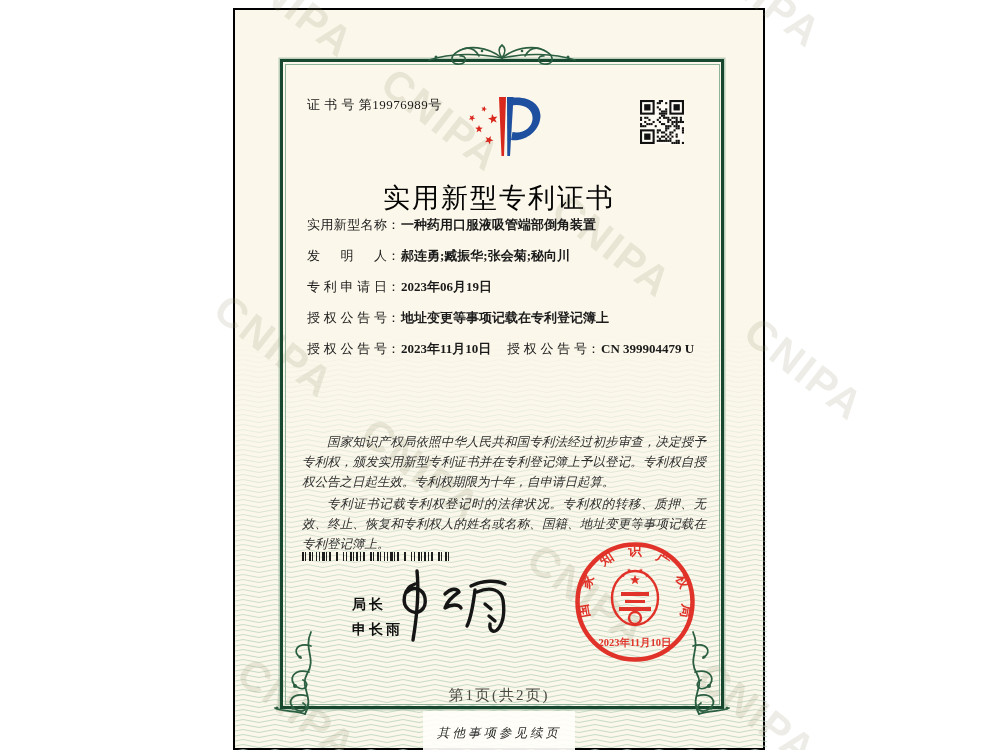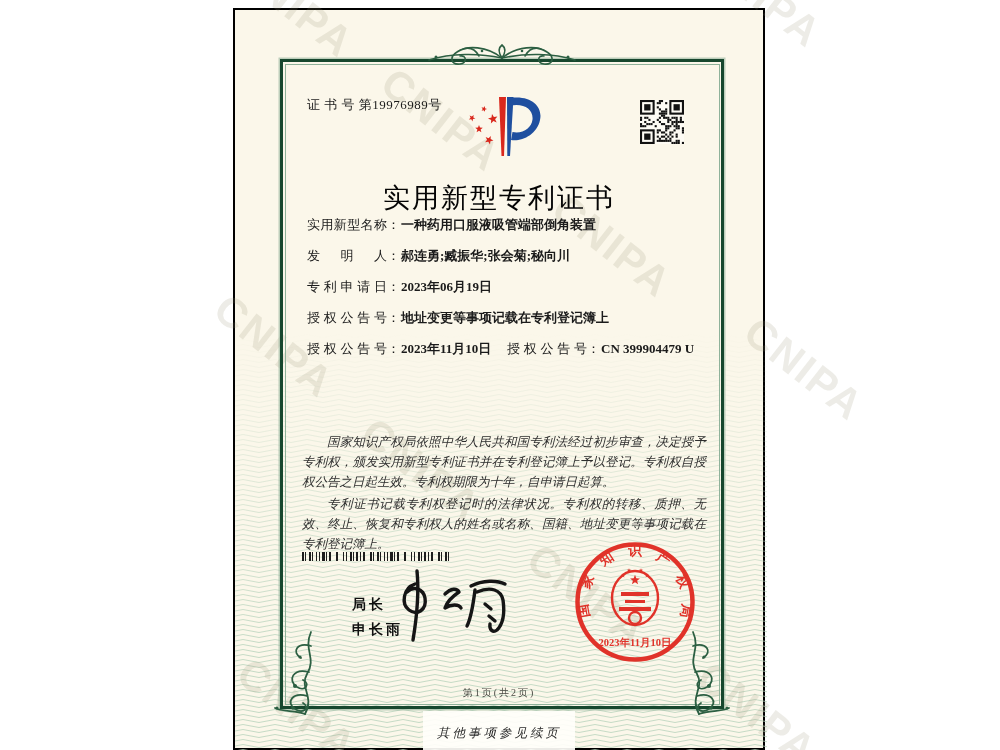--- a/index.html
+++ b/index.html
@@ -54,21 +54,21 @@
       #1d1d1d 3.4px 4.2px,transparent 4.2px 6.8px,
       #1d1d1d 6.8px 9px,transparent 9px 10.4px,
       #1d1d1d 10.4px 11px,transparent 11px 13.6px);
   }
   .signer{
     left:73px;top:582px;font-family:"Liberation Sans","DejaVu Sans",sans-serif;
     font-size:14px;font-weight:700;letter-spacing:3px;line-height:25px;color:#111;margin-left:44px;
   }
   #signature{left:158px;top:556px}
   #seal{left:337px;top:529px;opacity:.93}
-  .pagenote{left:0;top:676px;width:100%;text-align:center;font-size:10px;letter-spacing:2px;color:#4a4a44}
+  .pagenote{left:0;top:676px;width:100%;text-align:center;font-size:15px;letter-spacing:2px;color:#4a4a44}
   .footnote{left:0;top:701px;width:100%;text-align:center}
   .footnote span{
     display:inline-block;background:rgba(255,254,250,.92);padding:14px 14px;
     font-size:12.5px;font-style:italic;letter-spacing:3px;color:#2b2b2b;
   }
 </style>
 </head>
 <body>
 
 <div class="page">

